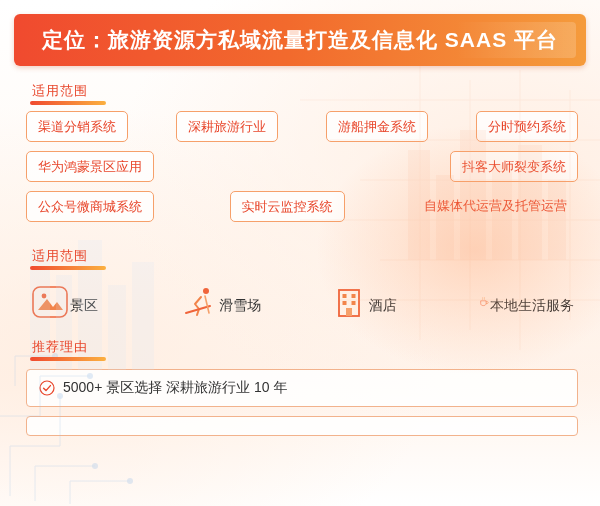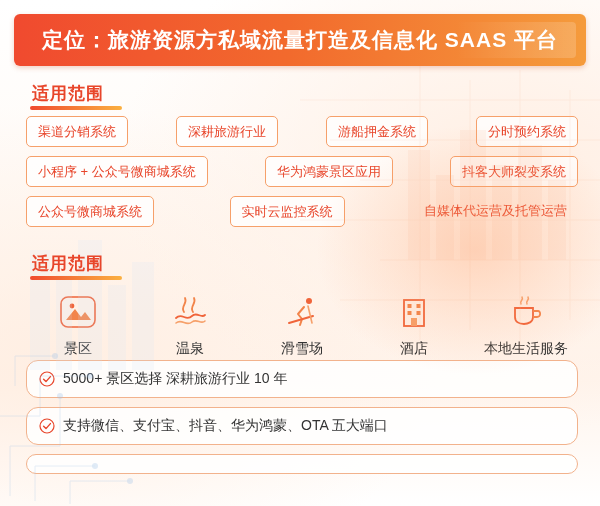--- a/index.html
+++ b/index.html
@@ -37,21 +37,21 @@
   }
   .header::after{
     content:"";position:absolute;right:10px;top:8px;bottom:8px;width:120px;
     background:linear-gradient(90deg,rgba(255,255,255,0) 0%,rgba(255,255,255,.18) 100%);
     border-radius:4px;pointer-events:none;
   }
 
   
   .section-title{
     position:relative;display:inline-block;margin:16px 0 8px 30px;
-    color:#e8452a;font-size:17px;font-weight:bold;letter-spacing:1px;
+    color:#e8452a;font-size:13px;font-weight:normal;letter-spacing:1px;
     padding:0 2px 3px 2px;
   }
   .section-title .underline{
     position:absolute;left:0;right:-16px;bottom:-2px;height:4px;
     background:linear-gradient(90deg,#f04a2f 0%,#fbb040 100%);
     border-radius:2px;
   }
 
   
   .tag-rows{margin:0 22px 0 26px;}
@@ -62,29 +62,29 @@
     color:#e8452a;font-size:13px;line-height:1;
     padding:8px 11px;white-space:nowrap;
   }
   .tag.plain{border:none;background:transparent;color:#e8452a;padding-left:4px;}
 
   
   .icons{
     display:flex;justify-content:space-between;align-items:flex-start;
     margin:6px 26px 0 30px;
   }
-  .icon-item{display:flex;flex-direction:column;align-items:center;width:96px;}
+  .icon-item{display:flex;flex-direction:row;align-items:center;width:96px;}
   .icon-badge{width:40px;height:40px;display:block;}
   .icon-label{margin-top:8px;font-size:14px;color:#333333;white-space:nowrap;}
 
   
   .reasons{margin:2px 22px 0 26px;}
   .reason{
     display:flex;align-items:center;gap:8px;
-    border:1px solid #f2b28c;border-radius:12px;background:rgba(255,255,255,.85);
+    border:1px solid #f2b28c;border-radius:4px;background:rgba(255,255,255,.85);
     padding:9px 12px;margin-bottom:9px;
   }
   .reason .txt{font-size:14px;color:#333333;white-space:nowrap;}
   .check{flex:0 0 auto;width:16px;height:16px;display:block;}
 </style>
 </head>
 <body>
 
 <div class="poster">
 
@@ -149,21 +149,20 @@
   </div>
 
   <div class="tag-rows">
     <div class="tag-row center">
       <span class="tag">渠道分销系统</span>
       <span class="tag">深耕旅游行业</span>
       <span class="tag">游船押金系统</span>
       <span class="tag">分时预约系统</span>
     </div>
     <div class="tag-row center">
-      <span class="tag">小程序 + 公众号微商城系统</span>
       <span class="tag">华为鸿蒙景区应用</span>
       <span class="tag">抖客大师裂变系统</span>
     </div>
     <div class="tag-row center">
       <span class="tag">公众号微商城系统</span>
       <span class="tag">实时云监控系统</span>
       <span class="tag plain">自媒体代运营及托管运营</span>
     </div>
   </div>
 
@@ -177,29 +176,20 @@
 
     <div class="icon-item">
       <svg class="icon-badge" viewBox="0 0 40 40">
         <rect x="3" y="5" width="34" height="30" rx="7" fill="none" stroke="#f0643a" stroke-width="1.6"></rect>
         <circle cx="14" cy="14" r="2.4" fill="#f0643a"></circle>
         <path d="M8 28 L17 17 L23 25 L27 20 L33 28 Z" fill="#f2844a"></path>
       </svg>
       <div class="icon-label">景区</div>
     </div>
 
-    <div class="icon-item">
-      <svg class="icon-badge" viewBox="0 0 40 40">
-        <path d="M6 26 C12 20 16 30 22 24 C27 19 31 27 35 23" fill="none" stroke="#f0643a" stroke-width="1.8" stroke-linecap="round"></path>
-        <path d="M14 20 C10 14 18 12 15 6" fill="none" stroke="#f2844a" stroke-width="1.8" stroke-linecap="round"></path>
-        <path d="M23 20 C19 14 27 12 24 6" fill="none" stroke="#f2844a" stroke-width="1.8" stroke-linecap="round"></path>
-        <path d="M6 31 C12 26 16 35 22 30 C27 26 31 33 35 29" fill="none" stroke="#f6a06a" stroke-width="1.6" stroke-linecap="round"></path>
-      </svg>
-      <div class="icon-label">温泉</div>
-    </div>
 
 
     <div class="icon-item">
       <svg class="icon-badge" viewBox="0 0 40 40">
         <circle cx="27" cy="9" r="3" fill="#f0643a"></circle>
         <path d="M22 15 L16 22 L20 27 L18 33" fill="none" stroke="#f2844a" stroke-width="2" stroke-linecap="round" stroke-linejoin="round"></path>
         <path d="M7 31 L31 24" stroke="#f0643a" stroke-width="2" stroke-linecap="round"></path>
         <path d="M26 14 L30 31" stroke="#f6a06a" stroke-width="1.6" stroke-linecap="round"></path>
       </svg>
       <div class="icon-label">滑雪场</div>
@@ -224,36 +214,33 @@
         <path d="M9 16 L27 16 L27 25 C27 30 22 32 18 32 C13 32 9 30 9 25 Z" fill="none" stroke="#f0643a" stroke-width="1.8"></path>
         <path d="M27 19 L32 19 C35 19 35 25 31 25 L27 25" fill="none" stroke="#f2844a" stroke-width="1.8"></path>
         <path d="M15 12 C13 9 18 8 16 5" fill="none" stroke="#f6a06a" stroke-width="1.5" stroke-linecap="round"></path>
         <path d="M21 12 C19 9 24 8 22 5" fill="none" stroke="#f6a06a" stroke-width="1.5" stroke-linecap="round"></path>
       </svg>
       <div class="icon-label">本地生活服务</div>
     </div>
   </div>
 
   
+  <div class="section-title">
+    <span>推荐理由</span>
+    <span class="underline"></span>
+  </div>
 
   <div class="reasons">
     <div class="reason">
       <svg class="check" viewBox="0 0 16 16">
         <circle cx="8" cy="8" r="7" fill="none" stroke="#e8452a" stroke-width="1.2"></circle>
         <path d="M4.6 8.2 L7 10.6 L11.4 5.6" fill="none" stroke="#e8452a" stroke-width="1.4" stroke-linecap="round" stroke-linejoin="round"></path>
       </svg>
       <span class="txt">5000+ 景区选择  深耕旅游行业 10 年</span>
     </div>
     <div class="reason">
-      <svg class="check" viewBox="0 0 16 16">
-        <circle cx="8" cy="8" r="7" fill="none" stroke="#e8452a" stroke-width="1.2"></circle>
-        <path d="M4.6 8.2 L7 10.6 L11.4 5.6" fill="none" stroke="#e8452a" stroke-width="1.4" stroke-linecap="round" stroke-linejoin="round"></path>
-      </svg>
-      <span class="txt">支持微信、支付宝、抖音、华为鸿蒙、OTA 五大端口</span>
-    </div>
-    <div class="reason">
       
       
     </div>
   </div>
 
   
 </div>
 
 </body></html>

